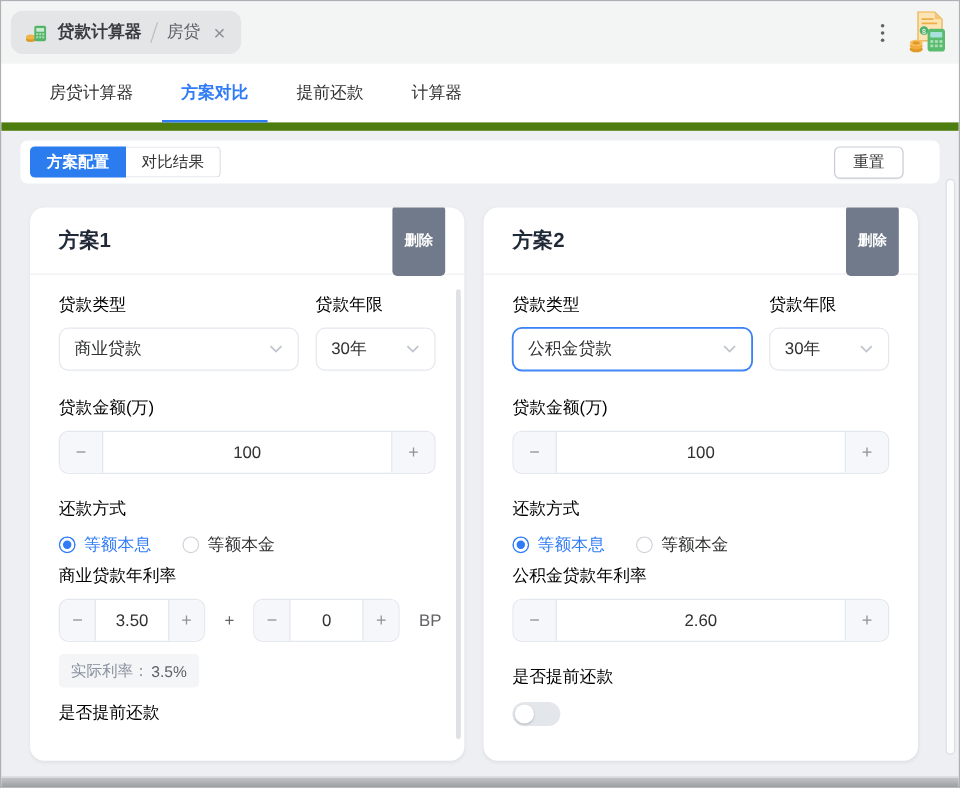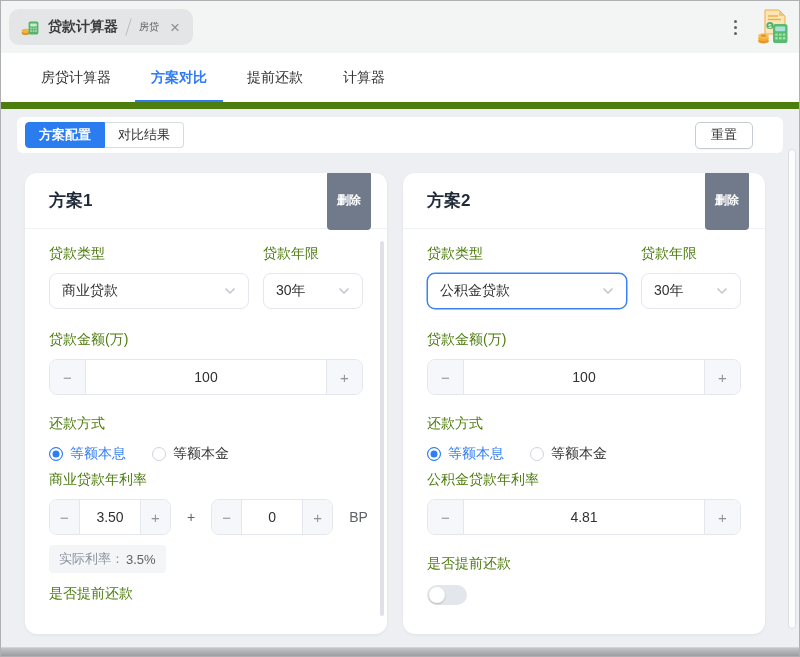--- a/index.html
+++ b/index.html
@@ -13,21 +13,21 @@
   .titlebar {
     height:52px; background:#f3f4f4; display:flex; align-items:center;
     justify-content:space-between; padding:0 6px 0 8px;
   }
   .tab-pill {
     display:flex; align-items:center; gap:8px; background:#e4e5e7;
     border-radius:10px; height:36px; padding:0 10px 0 12px; color:#3c4043;
   }
   .tab-pill .app-name { font-size:14px; font-weight:700; color:#3a3d40; }
   .tab-sep { width:1px; height:18px; background:#b9bcbf; transform:rotate(18deg); margin:0 2px; }
-  .tab-pill .page-name { font-size:10px; color:#5f6368; }
+  .tab-pill .page-name { font-size:14px; color:#5f6368; }
   .tab-close { font-size:17px; color:#8a8f94; line-height:1; padding:1px 3px; cursor:pointer; }
   .titlebar-right { display:flex; align-items:center; gap:10px; padding-right:2px; }
   .kebab { display:flex; flex-direction:column; gap:3px; padding:6px 6px; cursor:pointer; }
   .kebab i { width:3px; height:3px; border-radius:50%; background:#5f6368; }
 
   
   .navtabs {
     height:56px; background:#ffffff; display:flex; align-items:stretch;
     padding-left:24px; border-bottom:7px solid #4d7c0f;
   }
@@ -75,21 +75,21 @@
   .delete-btn {
     background:#717a8a; color:#fff; font-size:12px; border:none; border-radius:4px;
     padding:21px 10px; cursor:pointer;font-weight:bold;
   }
   .card-body { position:relative; flex:1; padding:0 24px; overflow:hidden; }
   .card-scrollthumb {
     position:absolute; right:3px; top:12px; width:4px; height:375px;
     background:#dfe1e6; border-radius:2px;
   }
 
-  .field-label { font-size:14px; color:#4d7c0f; }
+  .field-label { font-size:14px; color:#000000; }
   .mt16{margin-top:16px;} .mt20{margin-top:20px;} .mt22{margin-top:22px;}
   .mt24{margin-top:8px;} .mt12{margin-top:12px;} .mt10{margin-top:10px;} .mb10{margin-bottom:10px;}
 
   .two-col { display:flex; gap:14px; }
   .col-grow { flex:1; } .col-term { width:100px; flex:0 0 auto; }
 
   .select-box {
     margin-top:10px; height:36px; border:1px solid #e4e7ed; border-radius:8px;
     background:#fff; display:flex; align-items:center; justify-content:space-between;
     padding:0 12px; font-size:14px; color:#303133; cursor:pointer;
@@ -361,21 +361,21 @@
           </div>
           <div class="radio">
             <span class="radio-circle"></span>
             <span class="radio-label-off">等额本金</span>
           </div>
         </div>
 
         <div class="field-label mt24 mb10">公积金贷款年利率</div>
         <div class="stepper">
           <div class="st-btn minus">−</div>
-          <div class="st-value">4.81</div>
+          <div class="st-value">2.60</div>
           <div class="st-btn plus">+</div>
         </div>
 
         <div class="field-label mt20">是否提前还款</div>
         <div class="toggle mt12">
           <span class="knob"></span>
         </div>
       </div>
     </div>
 

